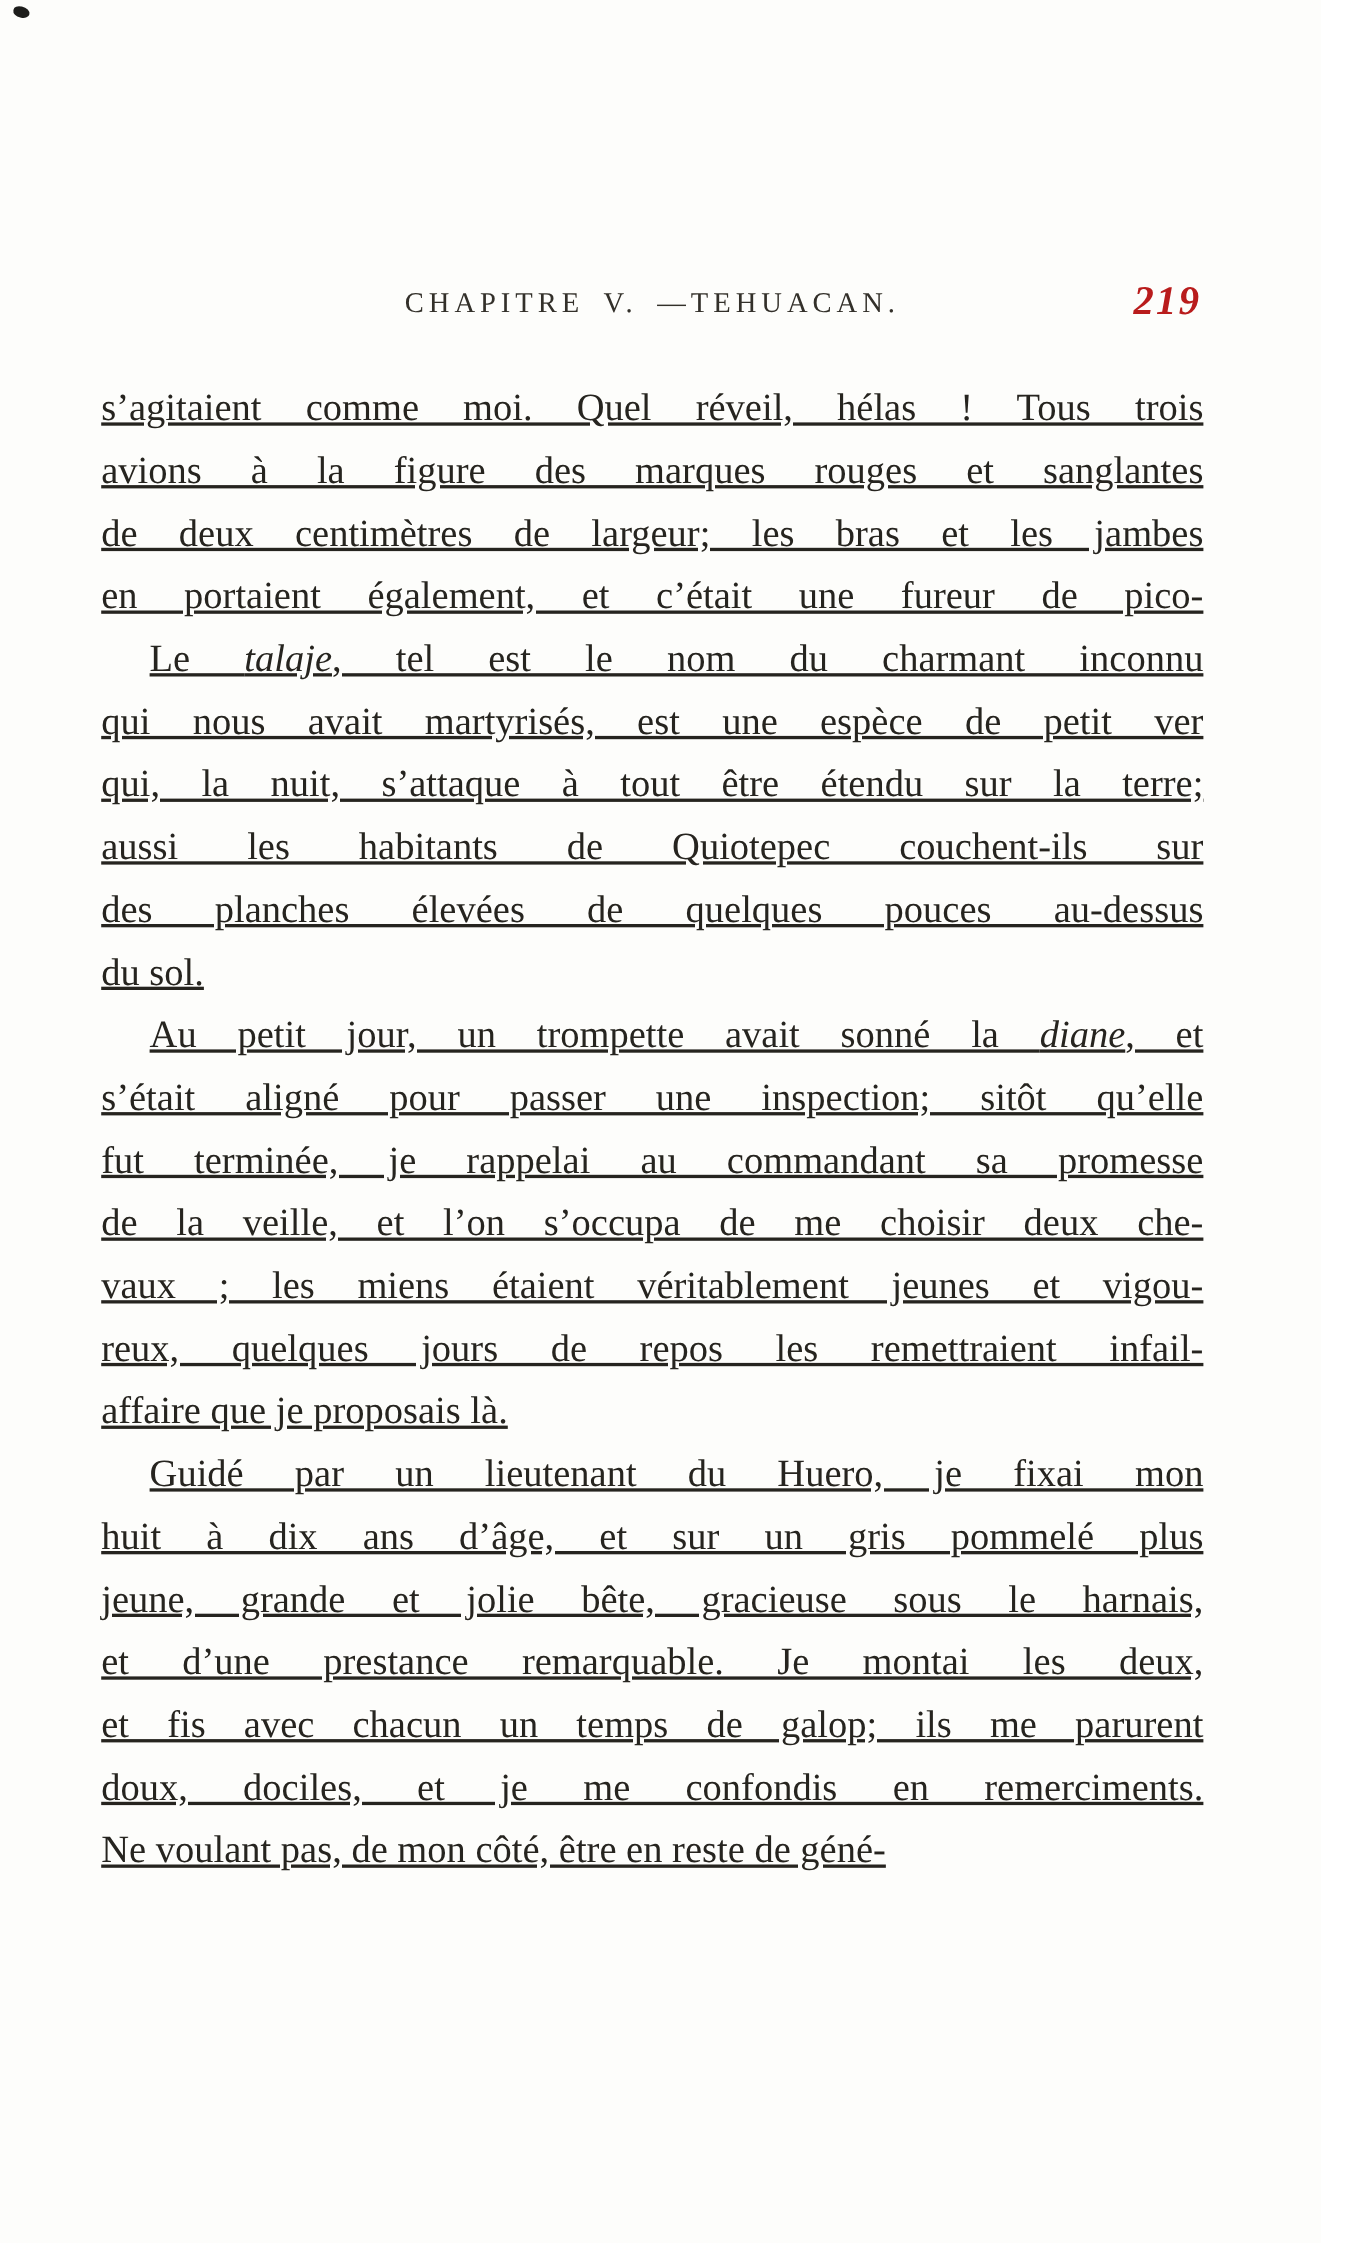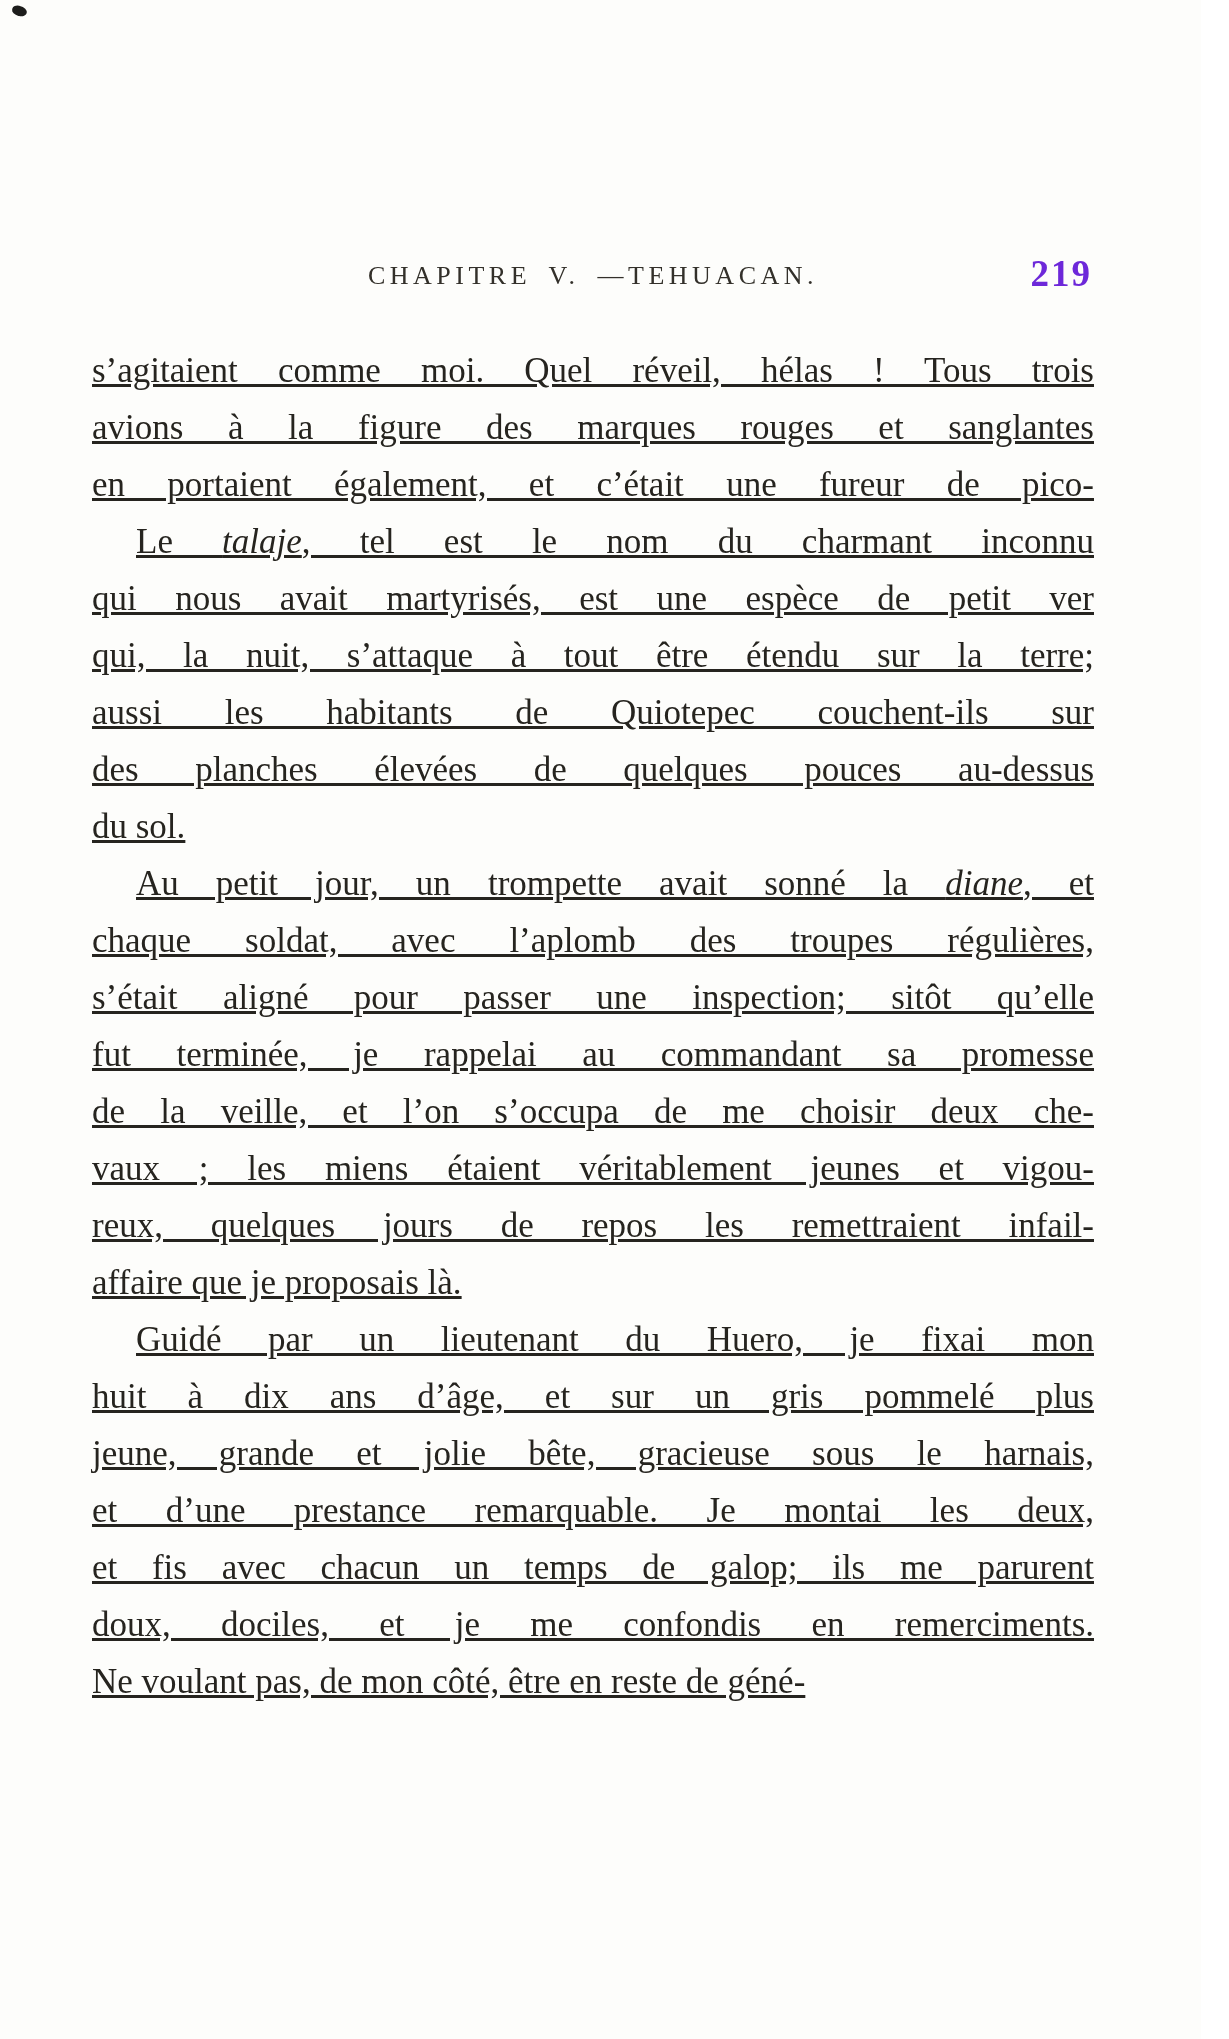--- a/index.html
+++ b/index.html
@@ -45,21 +45,22 @@
     color: #33302a;
     padding-top: 9px;
   }
   .page-number {
     position: absolute;
     right: 2px;
     top: 0;
     font-size: 37px;
     font-weight: bold;
     letter-spacing: 2px;
-    color: #6d28d9;
+    color: #b91c1c;
+    font-style: italic;
   }
   .page-body {
     font-size: 35px;
     line-height: 57px;
     text-decoration: underline;
   }
   .paragraph {
     margin: 0;
   }
   .text-line {
@@ -83,33 +84,33 @@
   <div class="scan-speck"></div>
   <div class="text-block">
     <div class="page-header">
       <div class="header-title">CHAPITRE V. —TEHUACAN.</div>
       <div class="page-number">219</div>
     </div>
     <div class="page-body">
         <div class="paragraph">
           <div class="text-line"><span>s’agitaient comme moi. Quel réveil, hélas ! Tous trois</span></div>
           <div class="text-line"><span>avions à la figure des marques rouges et sanglantes</span></div>
+          <div class="text-line"><span>de deux centimètres de largeur; les bras et les jambes</span></div>
           <div class="text-line"><span>en portaient également, et c’était une fureur de pico-</span></div>
         </div>
         <div class="paragraph">
           <div class="text-line indent"><span>Le </span><span class="italic">talaje</span><span>, tel est le nom du charmant inconnu</span></div>
           <div class="text-line"><span>qui nous avait martyrisés, est une espèce de petit ver</span></div>
           <div class="text-line"><span>qui, la nuit, s’attaque à tout être étendu sur la terre;</span></div>
           <div class="text-line"><span>aussi les habitants de Quiotepec couchent-ils sur</span></div>
           <div class="text-line"><span>des planches élevées de quelques pouces au-dessus</span></div>
           <div class="text-line last"><span>du sol.</span></div>
         </div>
         <div class="paragraph">
           <div class="text-line indent"><span>Au petit jour, un trompette avait sonné la </span><span class="italic">diane</span><span>, et</span></div>
-          <div class="text-line"><span>chaque soldat, avec l’aplomb des troupes régulières,</span></div>
           <div class="text-line"><span>s’était aligné pour passer une inspection; sitôt qu’elle</span></div>
           <div class="text-line"><span>fut terminée, je rappelai au commandant sa promesse</span></div>
           <div class="text-line"><span>de la veille, et l’on s’occupa de me choisir deux che-</span></div>
           <div class="text-line"><span>vaux ; les miens étaient véritablement jeunes et vigou-</span></div>
           <div class="text-line"><span>reux, quelques jours de repos les remettraient infail-</span></div>
           <div class="text-line last"><span>affaire que je proposais là.</span></div>
         </div>
         <div class="paragraph">
           <div class="text-line indent"><span>Guidé par un lieutenant du Huero, je fixai mon</span></div>
           <div class="text-line"><span>huit à dix ans d’âge, et sur un gris pommelé plus</span></div>

